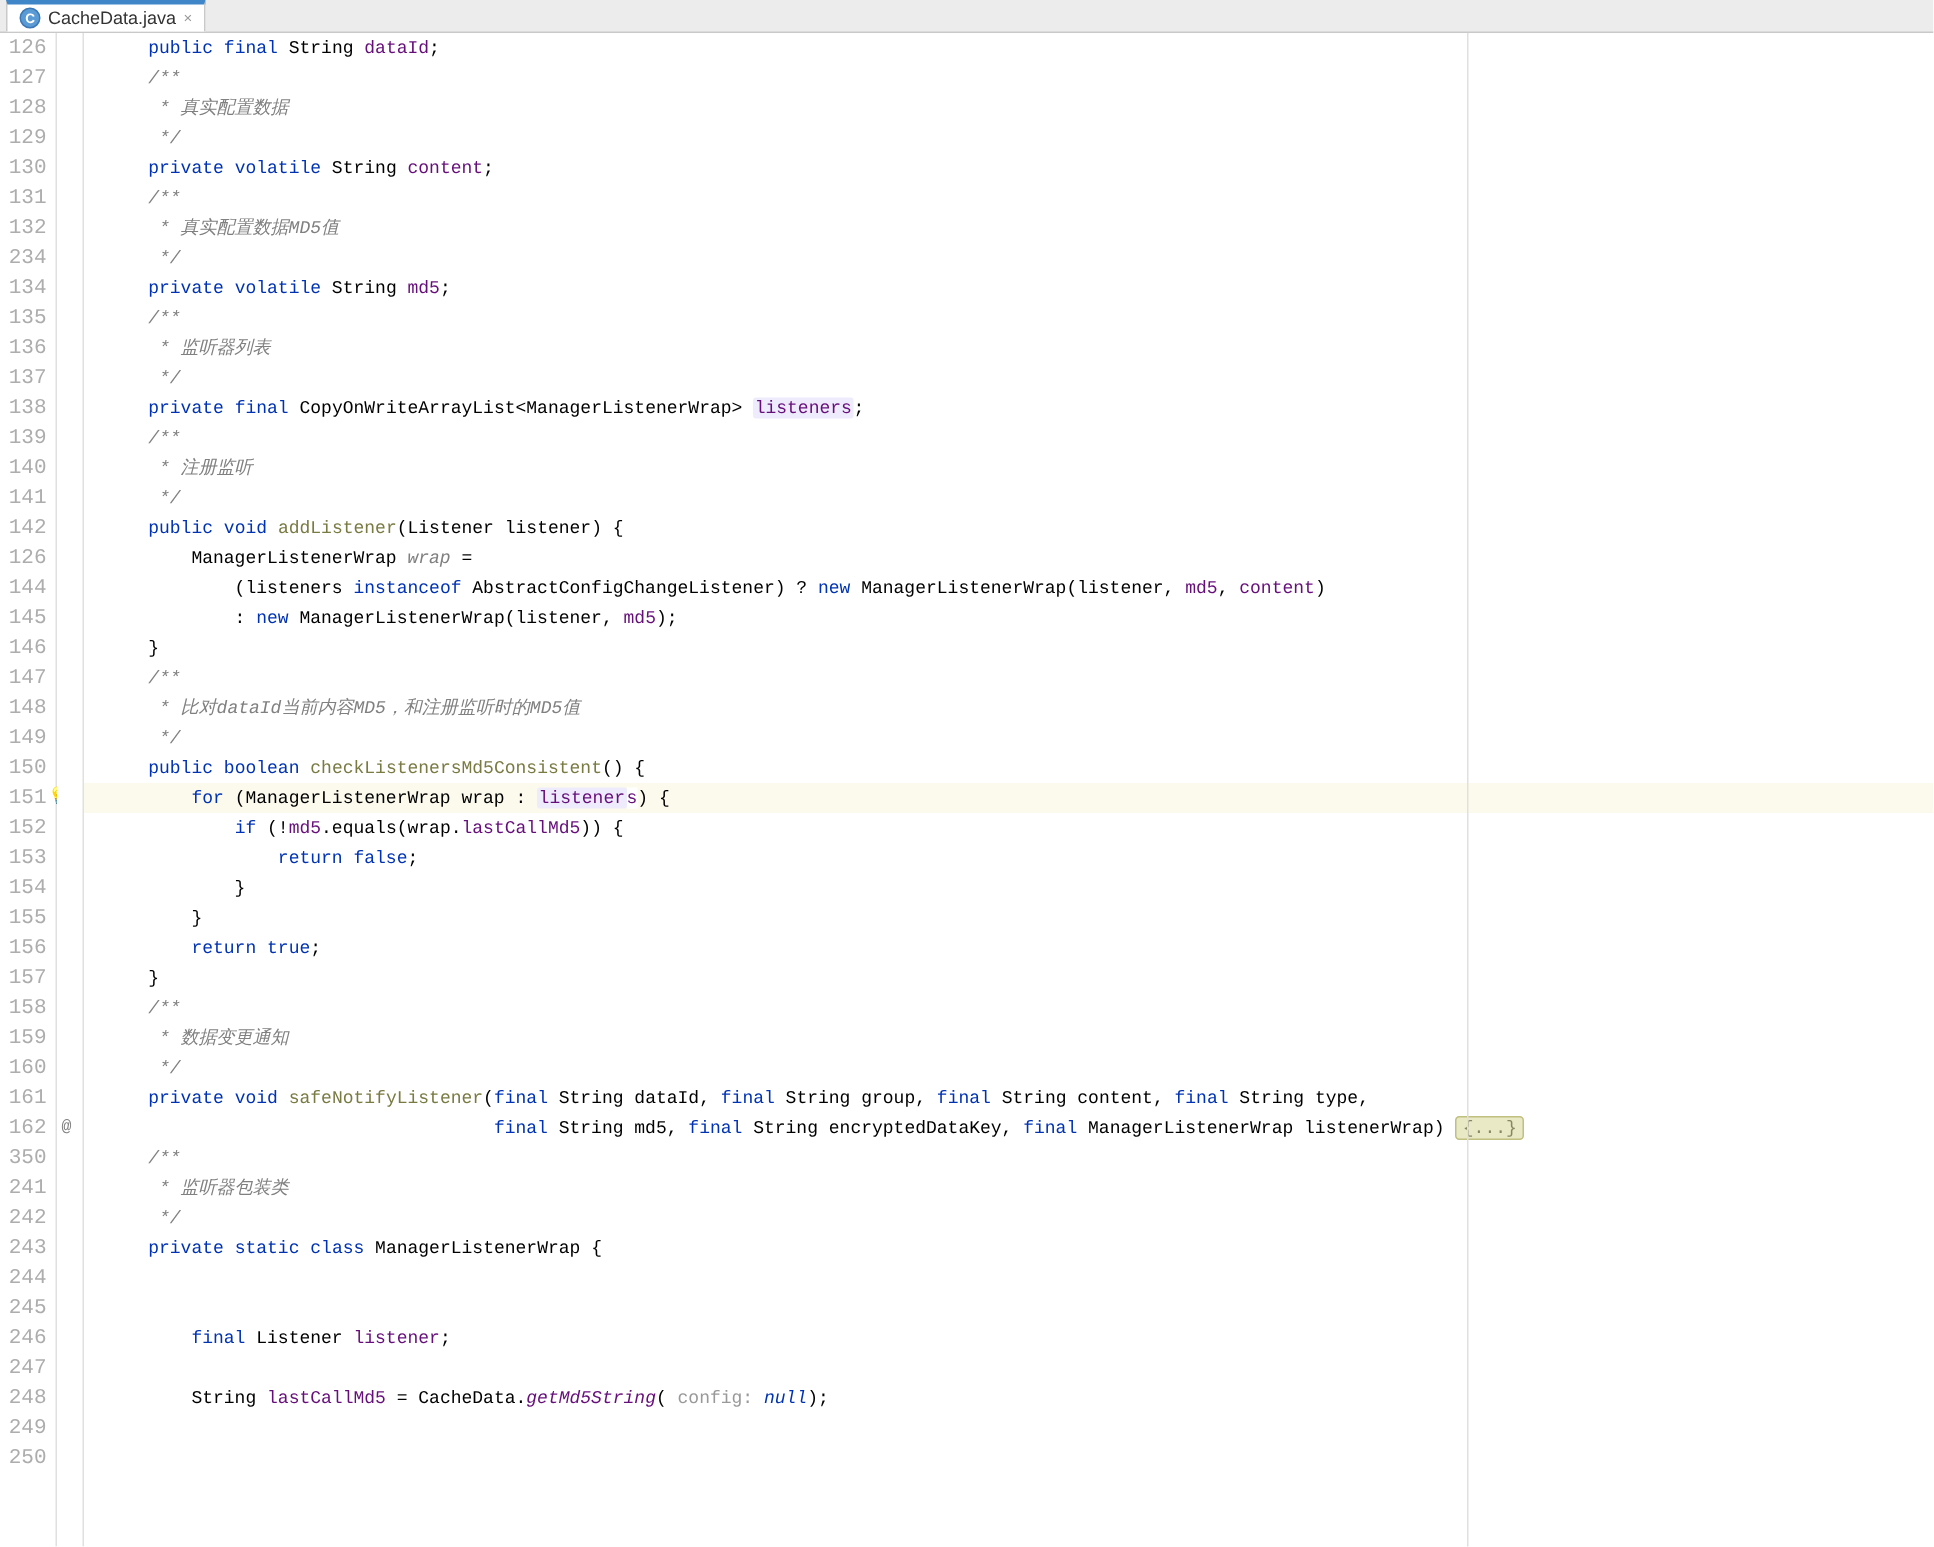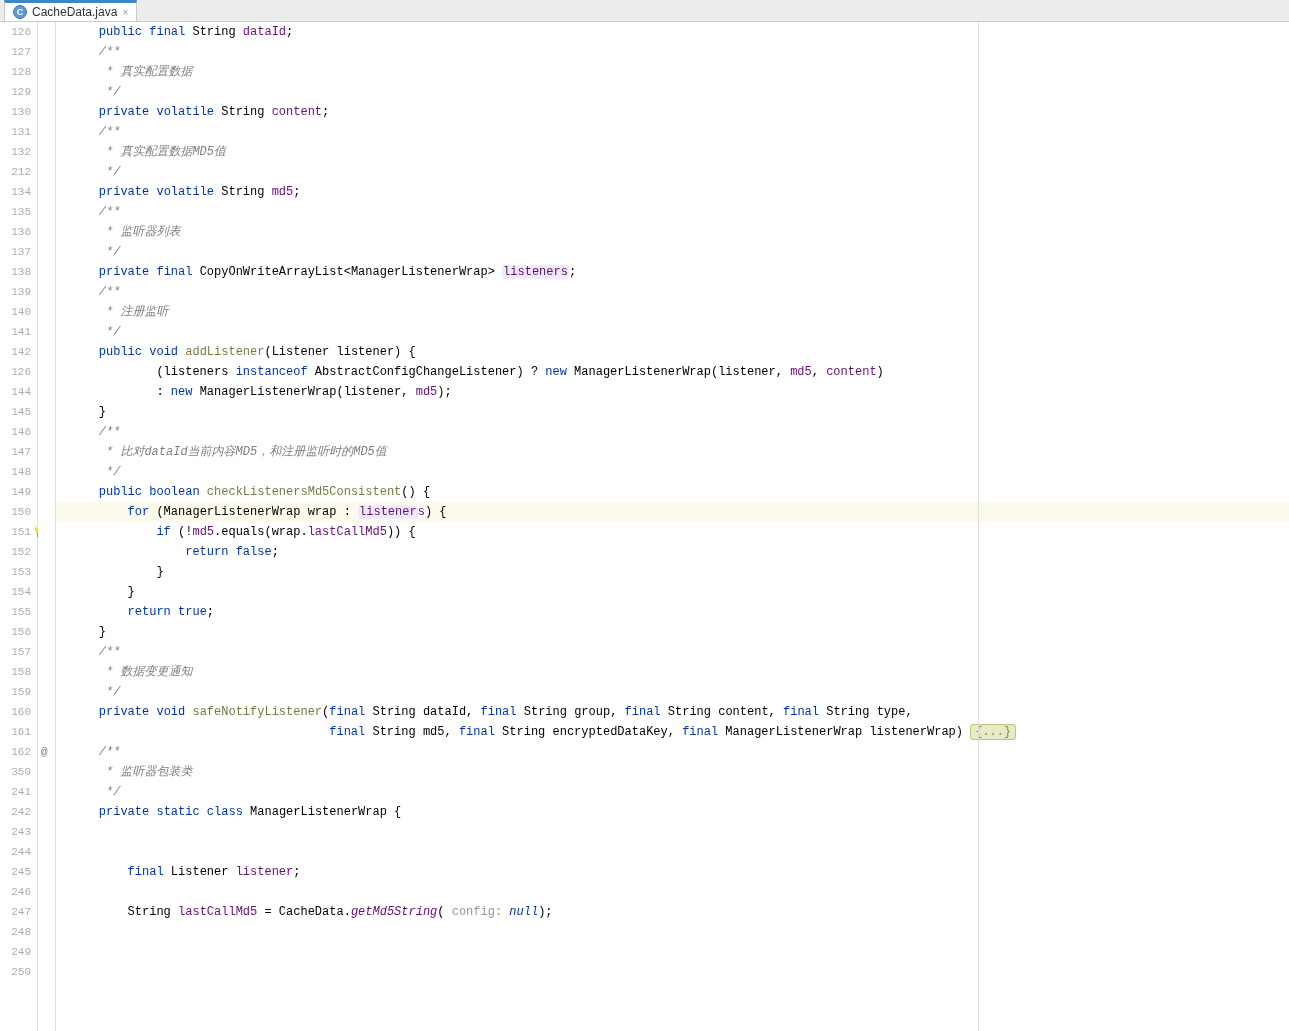--- a/index.html
+++ b/index.html
@@ -2,21 +2,21 @@
 <html><head>
 <meta charset="utf-8">
 <style>
   * { margin:0; padding:0; box-sizing:border-box; }
   html,body { width:1289px; height:1031px; font-family:Menlo,Consolas,"Courier New",monospace; font-size:12px; background:#fff; overflow:hidden; }
   .tab-bar { height:22px; background:#ececec; border-bottom:1px solid #c9c9c9; display:flex; align-items:stretch; padding-left:4px; }
   .tab { display:flex; align-items:center; gap:5px; padding:0 8px; background:#fff; border:1px solid #c9c9c9; border-bottom:none; border-top:3px solid #3e86c7; font-family:"Segoe UI",Arial,sans-serif; font-size:12px; color:#333; }
   .tab .c-icon { width:14px; height:14px; border-radius:50%; background:#5b9bd5; border:1px solid #3b78b5; display:flex; align-items:center; justify-content:center; color:#fff; font-size:9px; font-weight:bold; font-family:Arial,sans-serif; }
   .tab .close { color:#999; font-size:10px; }
   .editor { display:flex; width:100%; height:calc(100% - 22px); }
-  .gutter { background:#fff; border-right:1px solid #e0e0e0; min-width:38px; text-align:right; padding-right:6px; color:#adadad; font-size:11px; user-select:none; }
+  .gutter { background:#fff; border-right:1px solid #e0e0e0; min-width:38px; text-align:right; padding-right:6px; color:#adadad; font-size:14px; user-select:none; }
   .gutter .ln { height:20px; line-height:20px; position:relative; }
   .gutter .bulb::before { content:"💡"; position:absolute; right:-15px; font-size:11px; }
   .fold-col { width:18px; background:#fff; border-right:1px solid #e0e0e0; position:relative; }
   .fold-col .at { position:absolute; left:3px; color:#808080; font-size:11px; line-height:20px; }
   .vline { position:absolute; left:978px; top:22px; bottom:0; width:1px; background:#e0e0e0; pointer-events:none; }
   .code { flex:1; padding-left:14px; position:relative; }
   .line { height:20px; line-height:20px; white-space:pre; color:#000; position:relative; }
   .line.hl { background:#fcfaed; margin-left:-14px; padding-left:14px; }
   .line.hl::before { content:""; position:absolute; left:-56px; right:0; height:20px; }
   .kw { color:#0033b3; }
@@ -43,21 +43,21 @@
 
 <div class="editor">
   <div class="gutter" id="gutter">
       <div class="ln">126</div>
       <div class="ln">127</div>
       <div class="ln">128</div>
       <div class="ln">129</div>
       <div class="ln">130</div>
       <div class="ln">131</div>
       <div class="ln">132</div>
-      <div class="ln">212</div>
+      <div class="ln">234</div>
       <div class="ln">134</div>
       <div class="ln">135</div>
       <div class="ln">136</div>
       <div class="ln">137</div>
       <div class="ln">138</div>
       <div class="ln">139</div>
       <div class="ln">140</div>
       <div class="ln">141</div>
       <div class="ln">142</div>
       <div class="ln">126</div>
@@ -106,20 +106,21 @@
       <div class="line"><span class="com">     */</span></div>
       <div class="line"><span>    </span><span class="kw">private</span><span> </span><span class="kw">volatile</span><span> String </span><span class="fld">md5</span><span>;</span></div>
       <div class="line"><span class="com">    /**</span></div>
       <div class="line"><span class="com">     * 监听器列表</span></div>
       <div class="line"><span class="com">     */</span></div>
       <div class="line"><span>    </span><span class="kw">private</span><span> </span><span class="kw">final</span><span> CopyOnWriteArrayList&lt;ManagerListenerWrap&gt; </span><span class="fld usage">listeners</span><span>;</span></div>
       <div class="line"><span class="com">    /**</span></div>
       <div class="line"><span class="com">     * 注册监听</span></div>
       <div class="line"><span class="com">     */</span></div>
       <div class="line"><span>    </span><span class="kw">public</span><span> </span><span class="kw">void</span><span> </span><span class="mtd">addListener</span><span>(Listener listener) {</span></div>
+      <div class="line"><span>        ManagerListenerWrap </span><span class="com">wrap</span><span> =</span></div>
       <div class="line"><span>            (listeners </span><span class="kw">instanceof</span><span> AbstractConfigChangeListener) ? </span><span class="kw">new</span><span> ManagerListenerWrap(listener, </span><span class="fld">md5</span><span>, </span><span class="fld">content</span><span>)</span></div>
       <div class="line"><span>            : </span><span class="kw">new</span><span> ManagerListenerWrap(listener, </span><span class="fld">md5</span><span>);</span></div>
       <div class="line"><span>    }</span></div>
       <div class="line"><span class="com">    /**</span></div>
       <div class="line"><span class="com">     * 比对dataId当前内容MD5，和注册监听时的MD5值</span></div>
       <div class="line"><span class="com">     */</span></div>
       <div class="line"><span>    </span><span class="kw">public</span><span> </span><span class="kw">boolean</span><span> </span><span class="mtd">checkListenersMd5Consistent</span><span>() {</span></div>
       <div class="line hl"><span>        </span><span class="kw">for</span><span> (ManagerListenerWrap wrap : </span><span class="fld usage">listener</span><span class="fld caret">s</span><span>) {</span></div>
       <div class="line"><span>            </span><span class="kw">if</span><span> (!</span><span class="fld">md5</span><span>.equals(wrap.</span><span class="fld">lastCallMd5</span><span>)) {</span></div>
       <div class="line"><span>                </span><span class="kw">return</span><span> </span><span class="kw">false</span><span>;</span></div>

